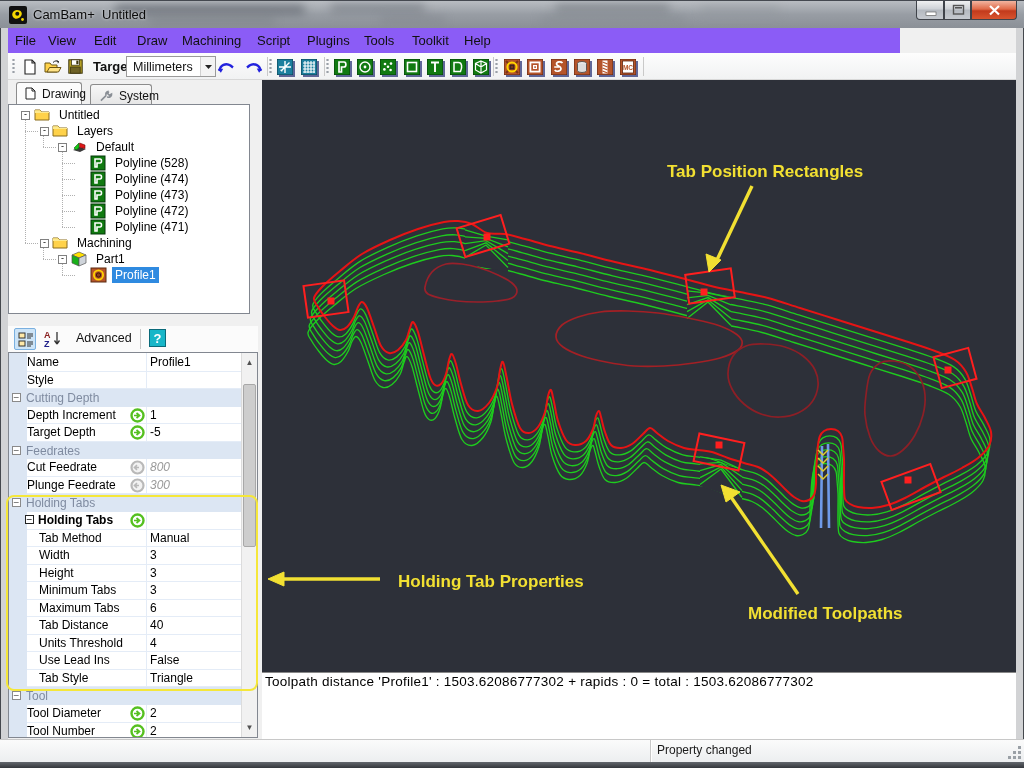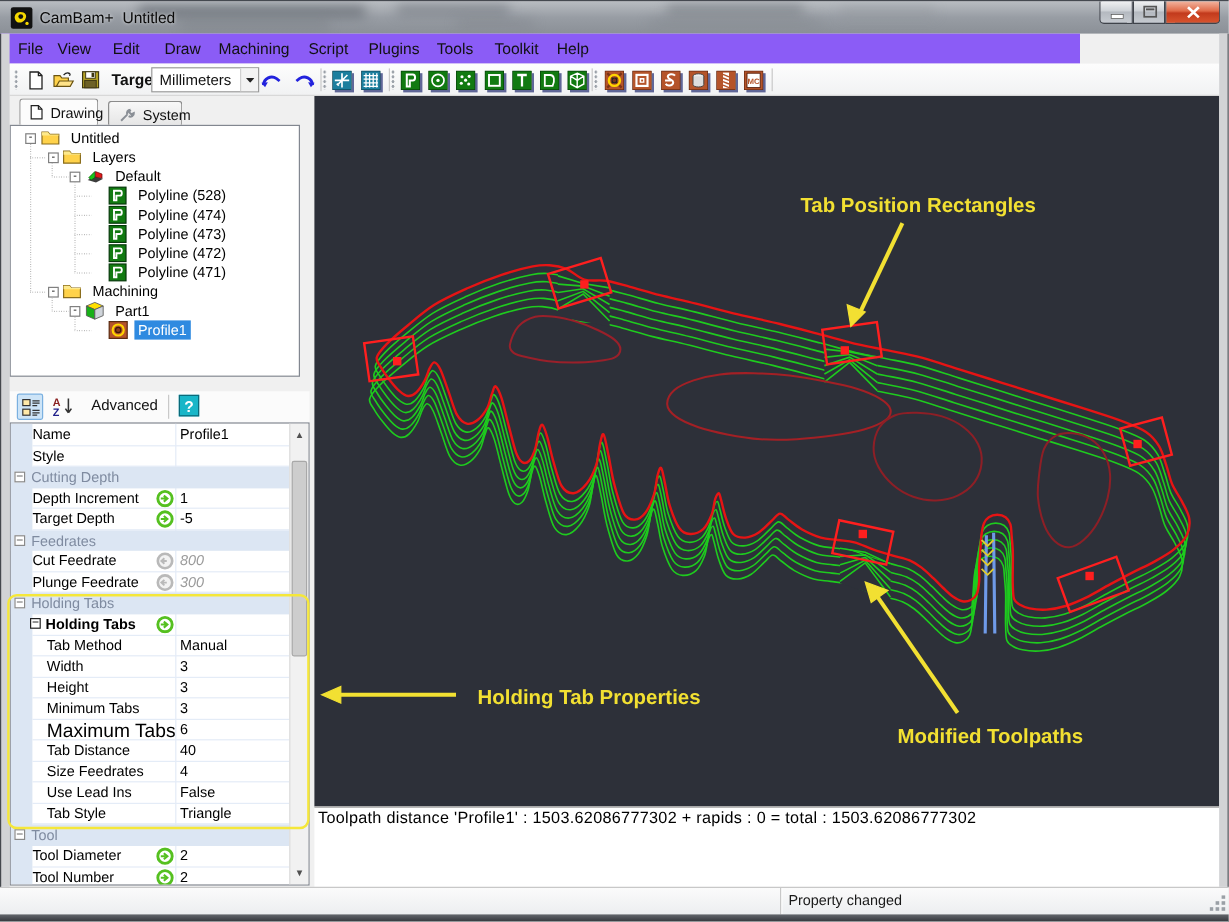--- a/index.html
+++ b/index.html
@@ -418,29 +418,29 @@
       </div>
 <div style="position:absolute;left:18px;top:211.6px;width:234px;height:17.6px;border-bottom:1px solid #e4ecf7">
         <span style="position:absolute;left:12px;top:1px;font-size:12px;color:#000;white-space:nowrap">Height</span>
         <span style="position:absolute;left:123px;top:1px;font-size:12px;color:#000;white-space:nowrap">3</span>
       </div>
 <div style="position:absolute;left:18px;top:229.2px;width:214px;height:17.6px;border-bottom:1px solid #e4ecf7">
         <span style="position:absolute;left:12px;top:1px;font-size:12px;color:#000;white-space:nowrap">Minimum Tabs</span>
         <span style="position:absolute;left:123px;top:1px;font-size:12px;color:#000;white-space:nowrap">3</span>
       </div>
 <div style="position:absolute;left:18px;top:246.7px;width:214px;height:17.6px;border-bottom:1px solid #e4ecf7">
-        <span style="position:absolute;left:12px;top:1px;font-size:16px;color:#000;white-space:nowrap">Maximum Tabs</span>
+        <span style="position:absolute;left:12px;top:1px;font-size:12px;color:#000;white-space:nowrap">Maximum Tabs</span>
         <span style="position:absolute;left:123px;top:1px;font-size:12px;color:#000;white-space:nowrap">6</span>
       </div>
 <div style="position:absolute;left:18px;top:264.2px;width:214px;height:17.6px;border-bottom:1px solid #e4ecf7">
         <span style="position:absolute;left:12px;top:1px;font-size:12px;color:#000;white-space:nowrap">Tab Distance</span>
         <span style="position:absolute;left:123px;top:1px;font-size:12px;color:#000;white-space:nowrap">40</span>
       </div>
 <div style="position:absolute;left:18px;top:281.8px;width:214px;height:17.6px;border-bottom:1px solid #e4ecf7">
-        <span style="position:absolute;left:12px;top:1px;font-size:12px;color:#000;white-space:nowrap">Size Feedrates</span>
+        <span style="position:absolute;left:12px;top:1px;font-size:12px;color:#000;white-space:nowrap">Units Threshold</span>
         <span style="position:absolute;left:123px;top:1px;font-size:12px;color:#000;white-space:nowrap">4</span>
       </div>
 <div style="position:absolute;left:18px;top:316.9px;width:214px;height:17.6px;border-bottom:1px solid #e4ecf7">
         <span style="position:absolute;left:12px;top:1px;font-size:12px;color:#000;white-space:nowrap">Tab Style</span>
         <span style="position:absolute;left:123px;top:1px;font-size:12px;color:#000;white-space:nowrap">Triangle</span>
       </div>
 <div style="position:absolute;left:18px;top:299.4px;width:214px;height:17.6px;border-bottom:1px solid #e4ecf7">
         <span style="position:absolute;left:12px;top:1px;font-size:12px;color:#000;white-space:nowrap">Use Lead Ins</span>
         <span style="position:absolute;left:123px;top:1px;font-size:12px;color:#000;white-space:nowrap">False</span>
       </div>

